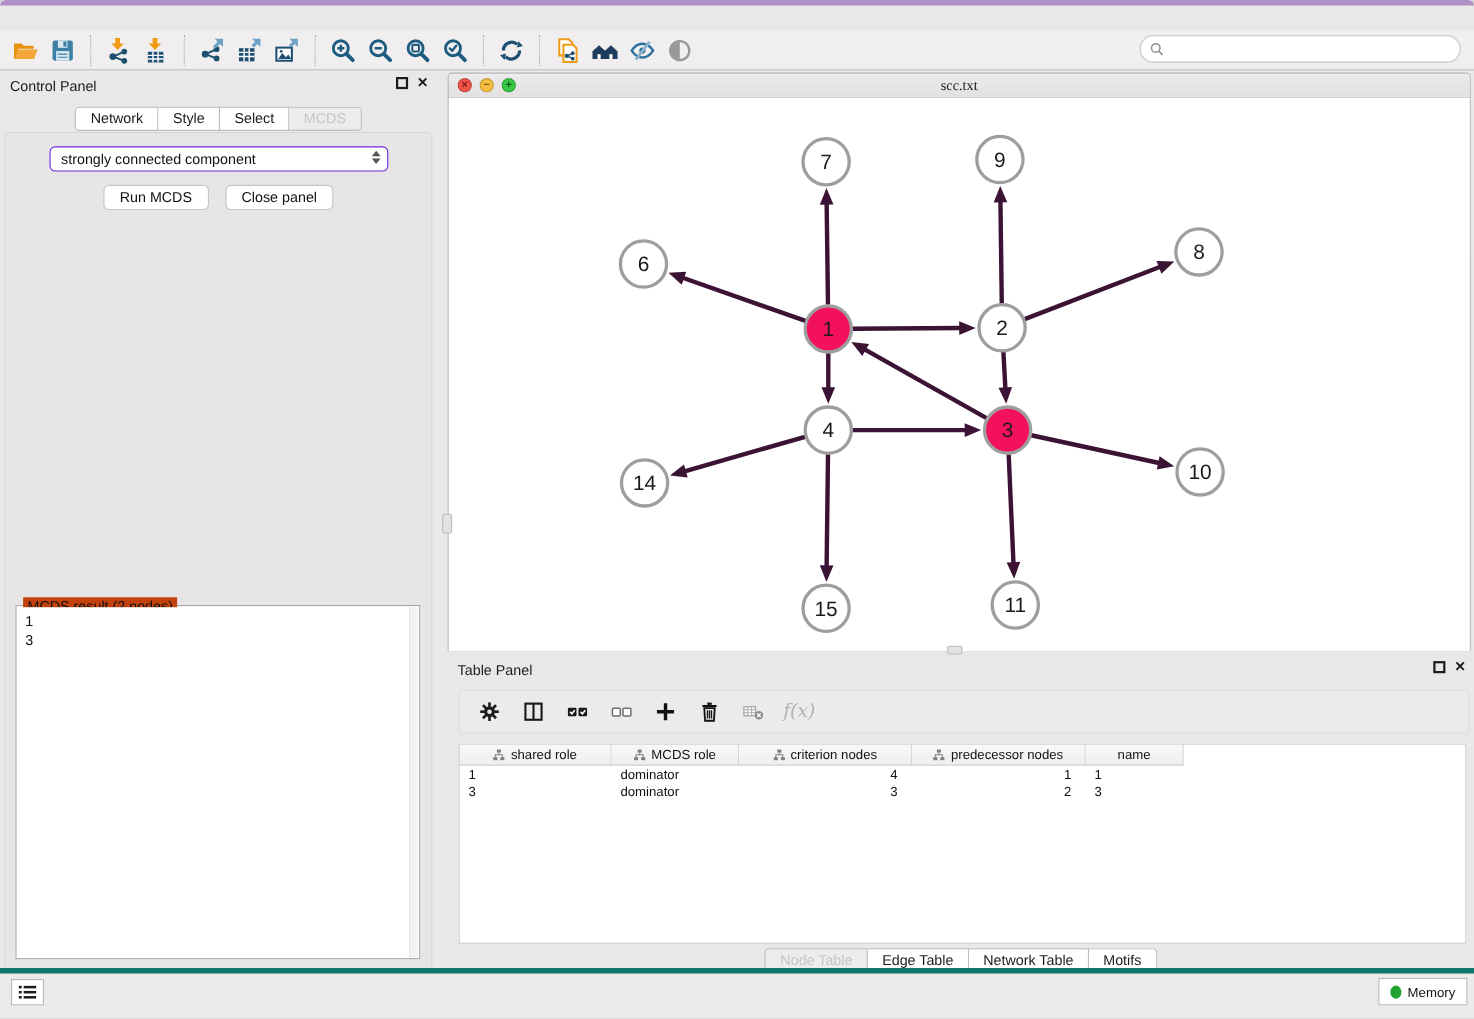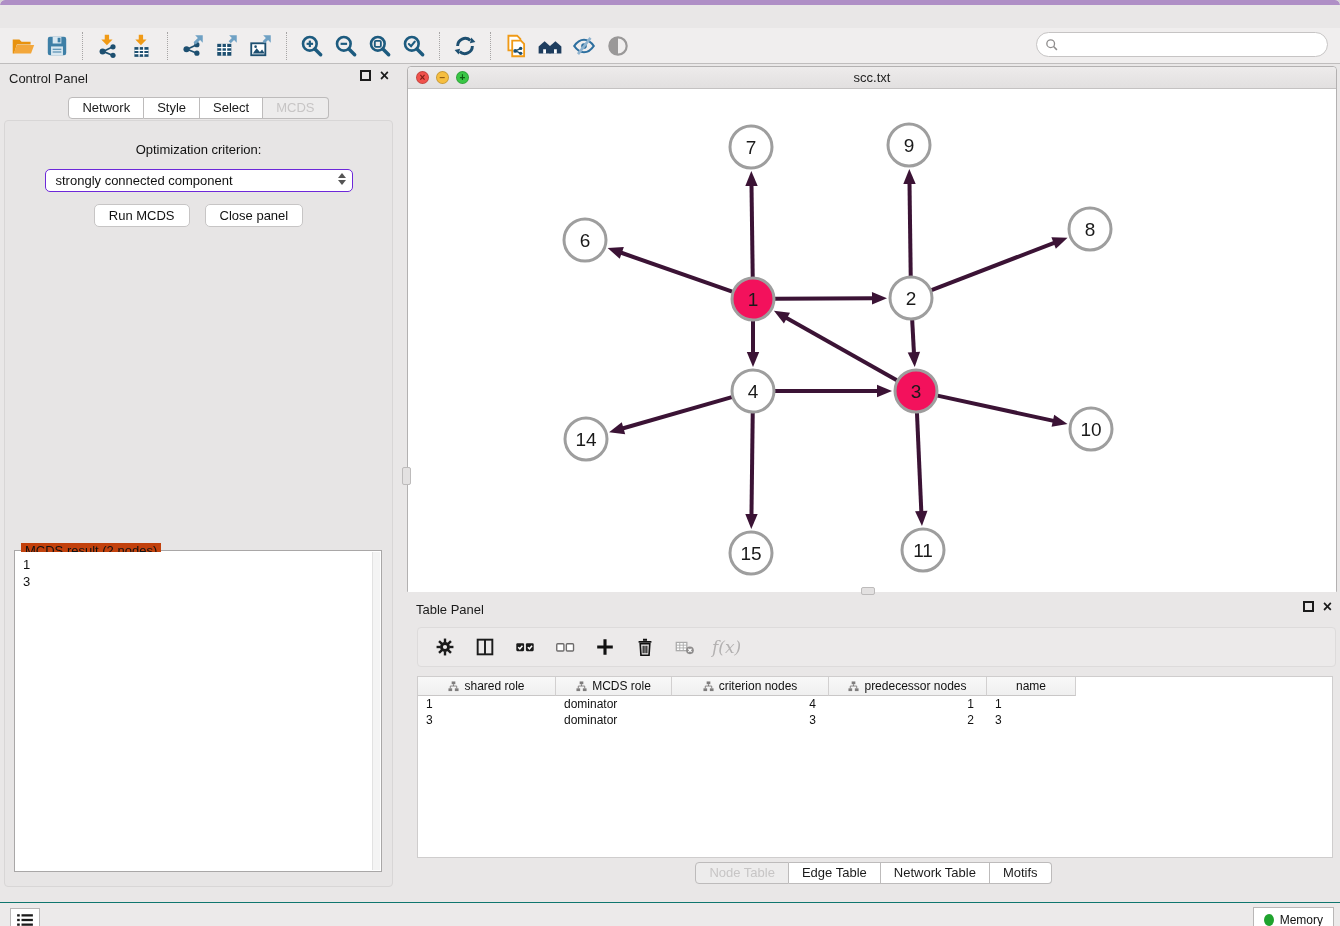--- a/index.html
+++ b/index.html
@@ -55,41 +55,41 @@
   .result-scroll{position:absolute;top:1px;right:1px;bottom:1px;width:8px;background:#F4F4F4;border-left:1px solid #E2E2E2;}
 
   
   .net-window{position:absolute;left:407px;top:66px;width:930px;height:526px;background:#fff;border:1px solid #B3B1B1;border-radius:4px 4px 0 0;}
   .net-titlebar{position:absolute;left:0;top:0;width:100%;height:22px;background:linear-gradient(#EDEBEB,#E2E0E0);border-bottom:1px solid #C4C2C2;border-radius:4px 4px 0 0;}
   .traffic{position:absolute;left:8px;top:4px;display:flex;gap:7px;}
   .tl{width:13px;height:13px;border-radius:50%;font-size:10px;font-weight:bold;line-height:12px;text-align:center;cursor:pointer;border:1px solid rgba(0,0,0,.18);}
   .tl.red{background:#F0524C;color:#7E1D14;}
   .tl.yellow{background:#F6BE40;color:#8F5B13;}
   .tl.green{background:#39C645;color:#0E5E12;}
-  .net-title{position:absolute;left:0;right:0;top:3px;text-align:center;font-size:13px;color:#222;}
+  .net-title{position:absolute;left:0;right:0;top:3px;text-align:center;font-size:13px;color:#222;font-family:Liberation Serif, serif;}
   .net-canvas{position:absolute;left:0;top:22px;width:928px;height:503px;background:#fff;}
   .grip-v{position:absolute;left:-6px;top:400px;width:9px;height:18px;background:#E3E1E1;border:1px solid #BDBBBB;border-radius:2px;cursor:col-resize;}
   .grip-h{position:absolute;left:453px;bottom:-4px;width:14px;height:8px;background:#E3E1E1;border:1px solid #BDBBBB;border-radius:2px;cursor:row-resize;}
 
   
   .table-panel{position:absolute;left:407px;top:597px;width:933px;height:293px;background:#E9E7E7;}
   .tp-toolbar{position:absolute;left:10px;top:30px;right:4px;height:40px;background:#ECEAEA;border:1px solid #DDDBDB;border-radius:4px;display:flex;align-items:center;padding-left:14px;gap:14px;}
   .tp-btn{background:none;border:none;width:26px;height:26px;display:flex;align-items:center;justify-content:center;cursor:pointer;}
   .tp-btn svg{width:22px;height:22px;}
   .fx{font-family:"DejaVu Serif", serif;font-style:italic;font-size:17px;color:#B3B1B1;}
   .tbl{position:absolute;left:10px;top:79px;width:916px;height:182px;background:#fff;border:1px solid #CFCDCD;overflow:hidden;}
   .thead{display:flex;height:19px;}
   .th{background:linear-gradient(#F8F8F8,#EFEFEF);border-right:1px solid #D2D0D0;border-bottom:1px solid #C9C7C7;display:flex;align-items:center;justify-content:center;gap:5px;font-size:12px;color:#111;cursor:pointer;flex:0 0 auto;}
   .tr{display:flex;height:16px;}
   .td{font-size:12px;color:#111;padding:1px 8px 0 8px;flex:0 0 auto;white-space:nowrap;overflow:hidden;}
   .td.right{text-align:right;padding-right:13px;}
   .tp-tabs{position:absolute;left:0;right:0;top:265px;display:flex;justify-content:center;}
 
   
-  .statusbar{position:absolute;left:0;bottom:0;width:100%;height:24px;background:#ECEAEA;border-top:1px solid #0f766e;}
+  .statusbar{position:absolute;left:0;bottom:0;width:100%;height:46px;background:#ECEAEA;border-top:5px solid #0f766e;}
   .task-btn{position:absolute;left:10px;top:5px;width:30px;height:24px;background:#fff;border:1px solid #B9B7B7;display:flex;align-items:center;justify-content:center;cursor:pointer;}
   .memory-btn{position:absolute;right:6px;top:4px;height:25px;background:#fff;border:1px solid #B9B7B7;display:flex;align-items:center;gap:6px;padding:0 10px;font-size:12px;color:#111;cursor:pointer;font-family:inherit;}
   .mem-dot{width:10px;height:12px;border-radius:50%;background:#1FA32E;display:inline-block;}
 </style>
 </head>
 <body>
 
 <div class="app">
 
   <div class="purple-strip"></div>
@@ -272,21 +272,20 @@
         <button class="close-btn">×</button>
       </span>
     </div>
     <div class="cp-tabs seg">
       <button class="tab">Network</button>
       <button class="tab">Style</button>
       <button class="tab">Select</button>
       <button class="tab active">MCDS</button>
     </div>
     <div class="cp-body">
-      <div class="opt-label">Optimization criterion:</div>
       <div class="combo">
         <span>strongly connected component</span>
         <span class="chevrons">
             <i class="up"></i>
             <i class="down"></i>
           </span>
       </div>
       <div class="btn-row">
         <button class="mac-btn">Run MCDS</button>
         <button class="mac-btn">Close panel</button>

